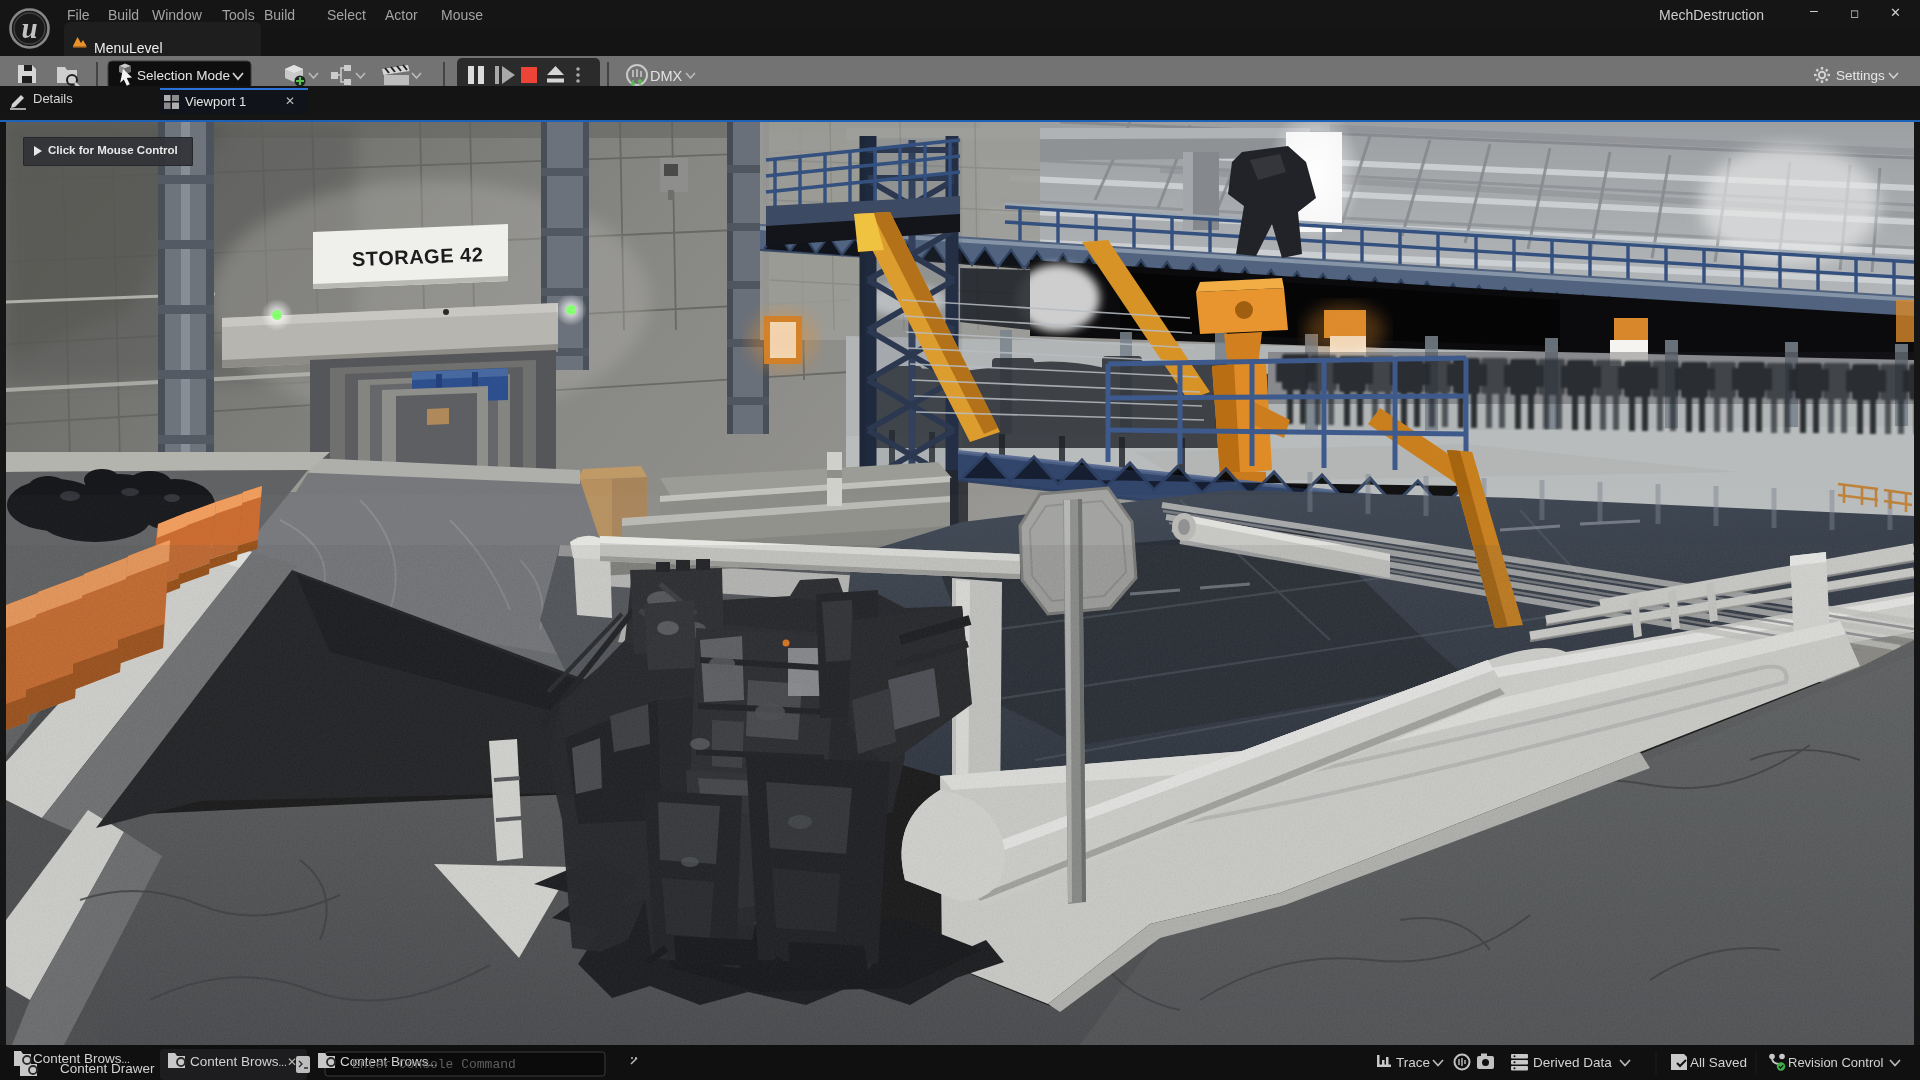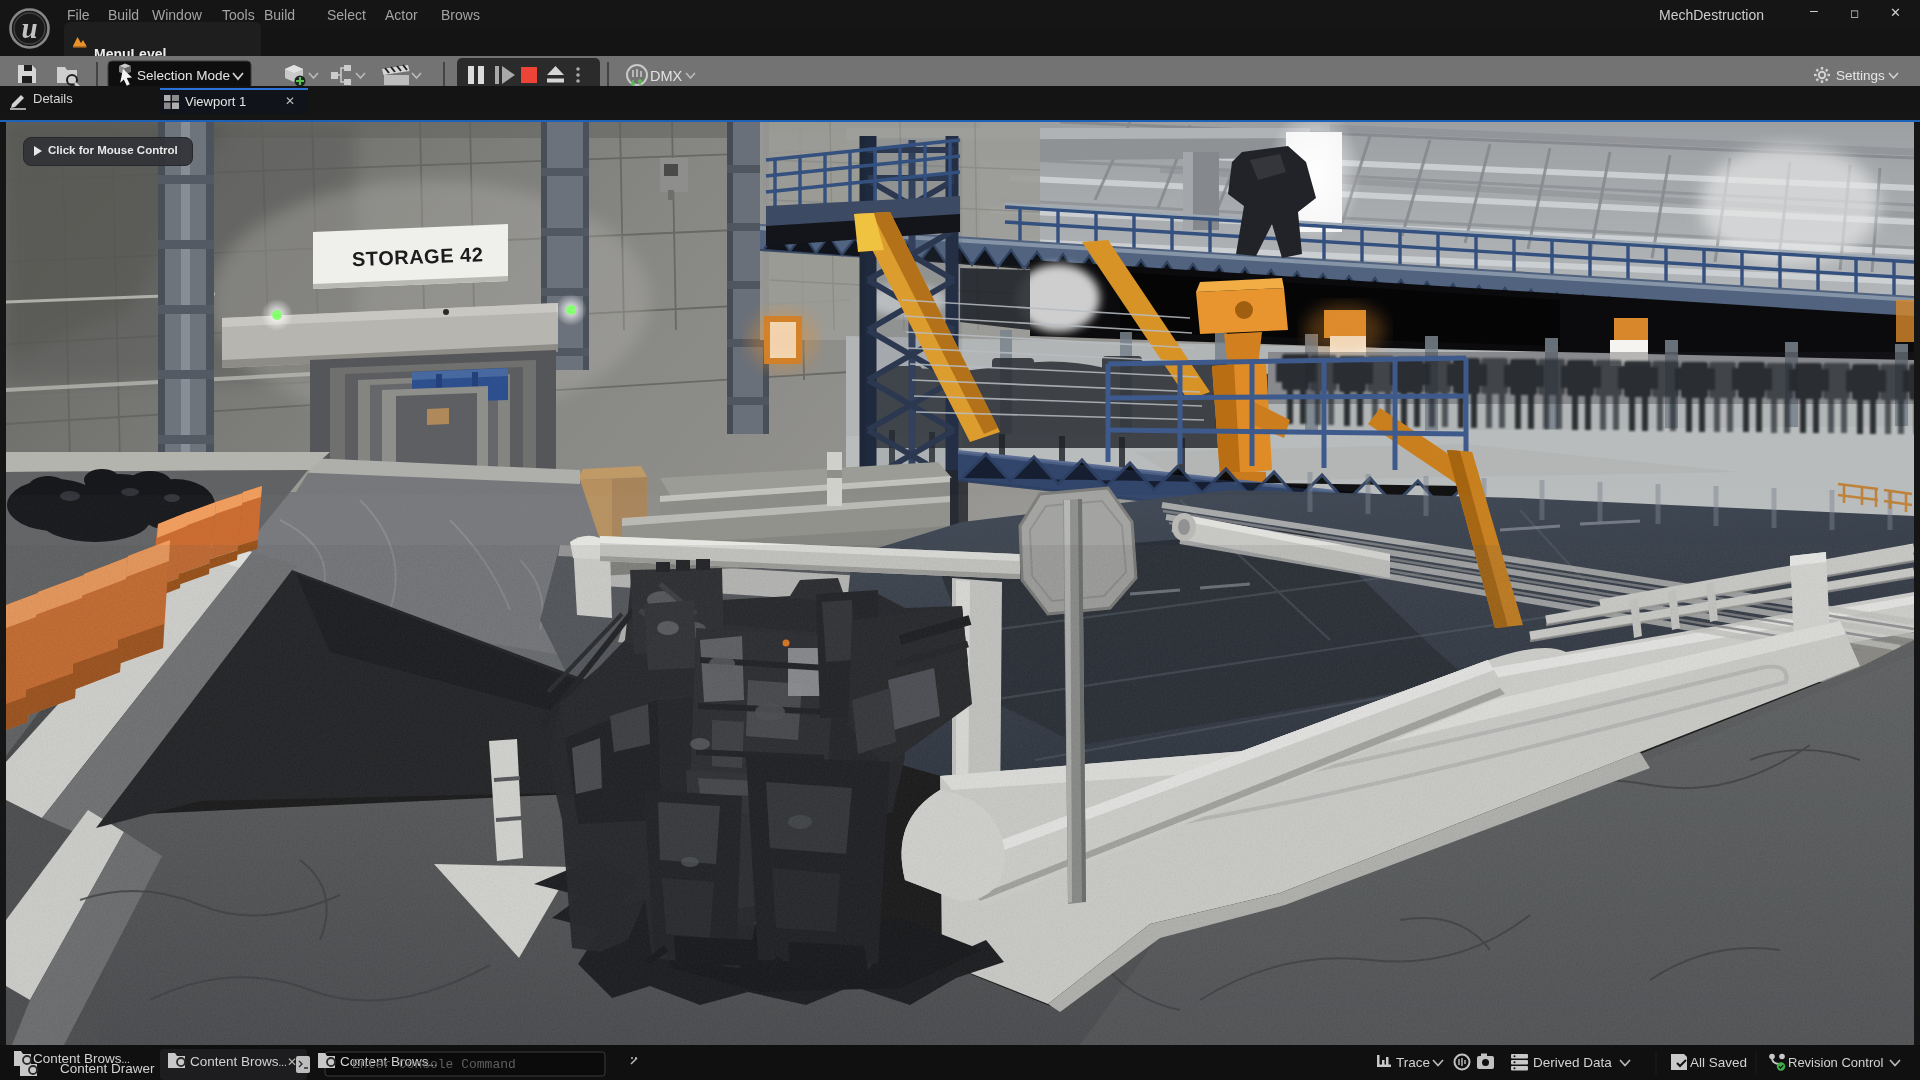--- a/index.html
+++ b/index.html
@@ -1,42 +1,42 @@
 <!DOCTYPE html>
 <html><head><meta charset="utf-8">
 <style>
 html,body{margin:0;padding:0;width:1920px;height:1080px;overflow:hidden;background:#151515;font-family:"Liberation Sans",sans-serif;}
 #root{position:absolute;left:0;top:0;width:1920px;height:1080px;}
 .abs{position:absolute;}
 #titlebar{left:0;top:0;width:1920px;height:28px;background:#151515;}
 .menu{position:absolute;top:7px;font-size:14px;color:#a3a3a3;}
 #tabrow{left:0;top:28px;width:1920px;height:28px;background:#141414;}
 #mltab{position:absolute;left:64px;top:-6px;width:197px;height:34px;background:#1e1e1e;border-radius:6px 6px 0 0;}
-#mltab span{position:absolute;left:30px;top:24px;font-size:14px;font-weight:bold;color:#ededed;}
+#mltab span{position:absolute;left:30px;top:18px;font-size:14px;font-weight:normal;color:#ededed;}
 #toolbar{left:0;top:56px;width:1920px;height:38px;background:#737373;}
 #tabrow2{left:0;top:86px;width:1920px;height:26px;background:#141414;}
 #vptab{position:absolute;left:160px;top:2px;width:148px;height:24px;background:#101319;border-top:2px solid #2a72d8;}
 #blueline{left:0;top:120px;width:1920px;height:2px;background:#1e62b8;}
 #scene{left:6px;top:122px;width:1908px;height:923px;}
 #statusbar{left:0;top:1045px;width:1920px;height:35px;background:#101010;}
-#tooltip{left:23px;top:137px;width:168px;height:27px;background:rgba(48,51,55,0.93);border-radius:8px;border:1px solid #26282b;}
+#tooltip{left:23px;top:137px;width:168px;height:27px;background:rgba(48,51,55,0.93);border-radius:1px;border:1px solid #26282b;}
 #tooltip span{position:absolute;left:24px;top:6px;font-size:11.5px;font-weight:bold;color:#e8e8e8;}
 .wbtn{position:absolute;top:6px;color:#cfcfcf;font-size:14px;}
 </style></head>
 <body>
 <div id="root">
   <div id="titlebar" class="abs">
     <span class="menu" style="left:67px">File</span>
     <span class="menu" style="left:108px">Build</span>
     <span class="menu" style="left:152px">Window</span>
     <span class="menu" style="left:222px">Tools</span>
     <span class="menu" style="left:264px">Build</span>
     <span class="menu" style="left:327px">Select</span>
     <span class="menu" style="left:385px">Actor</span>
-    <span class="menu" style="left:441px">Brows</span>
+    <span class="menu" style="left:441px">Mouse</span>
     <span class="menu" style="left:1659px;color:#cdcdcd">MechDestruction</span>
     <span class="wbtn" style="left:1810px;top:2px">–</span>
     <span class="wbtn" style="left:1850px;font-size:11px;top:7px">◻</span>
     <span class="wbtn" style="left:1890px;top:5px;font-size:13px">✕</span>
   </div>
   <div id="tabrow" class="abs">
     <div id="mltab">
         <svg class="abs" style="left:7px;top:12px" width="17" height="15" viewBox="0 0 17 15">
           <path d="M2 12 L6.5 3 L10 9 L12 6 L15.5 12 Z" fill="#e8932c"></path>
           <rect x="2" y="12" width="13.5" height="1.6" fill="#b56f1e"></rect>

